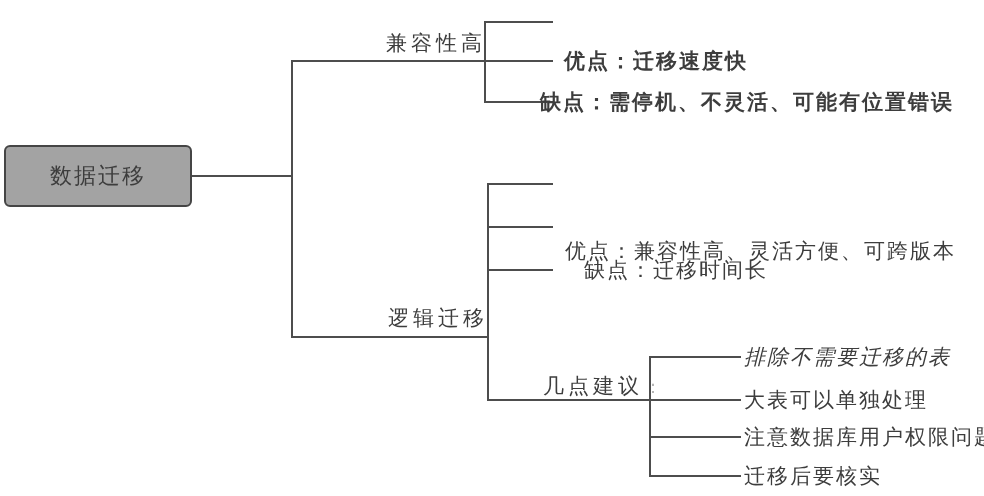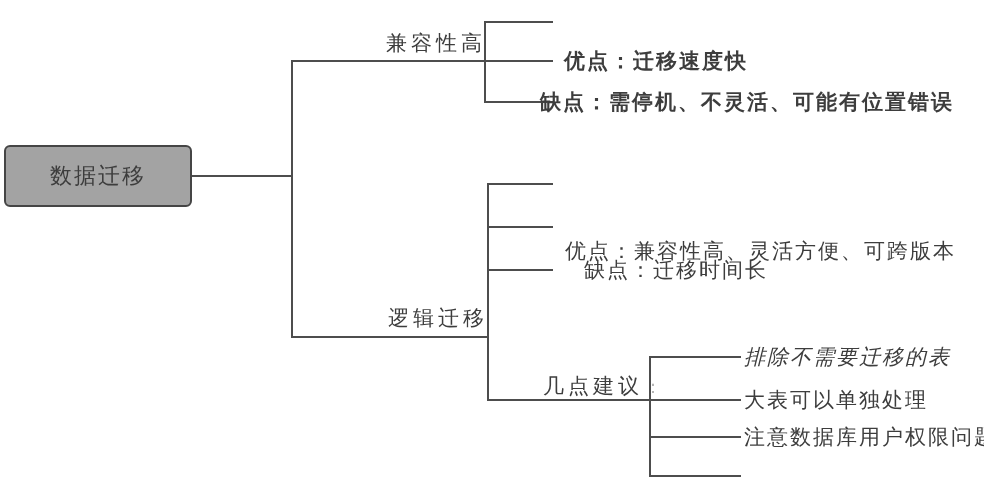--- a/index.html
+++ b/index.html
@@ -109,14 +109,15 @@
   <div class="leaf-label" style="left:565px; top:227px;margin-top:24px;">优点：兼容性高、灵活方便、可跨版本</div>
 
   <div class="leaf-label" style="left:564px; top:270px;margin-left:20px;">缺点：迁移时间长</div>
 
   <div class="leaf-label" style="left:744px; top:357px;font-style:italic;">排除不需要迁移的表</div>
 
   <div class="leaf-label" style="left:744px; top:400px;">大表可以单独处理</div>
 
   <div class="leaf-label" style="left:744px; top:437px;">注意数据库用户权限问题</div>
 
+  <div class="leaf-label" style="left:744px; top:476px;">迁移后要核实</div>
 
 </div>
 
 </body></html>

